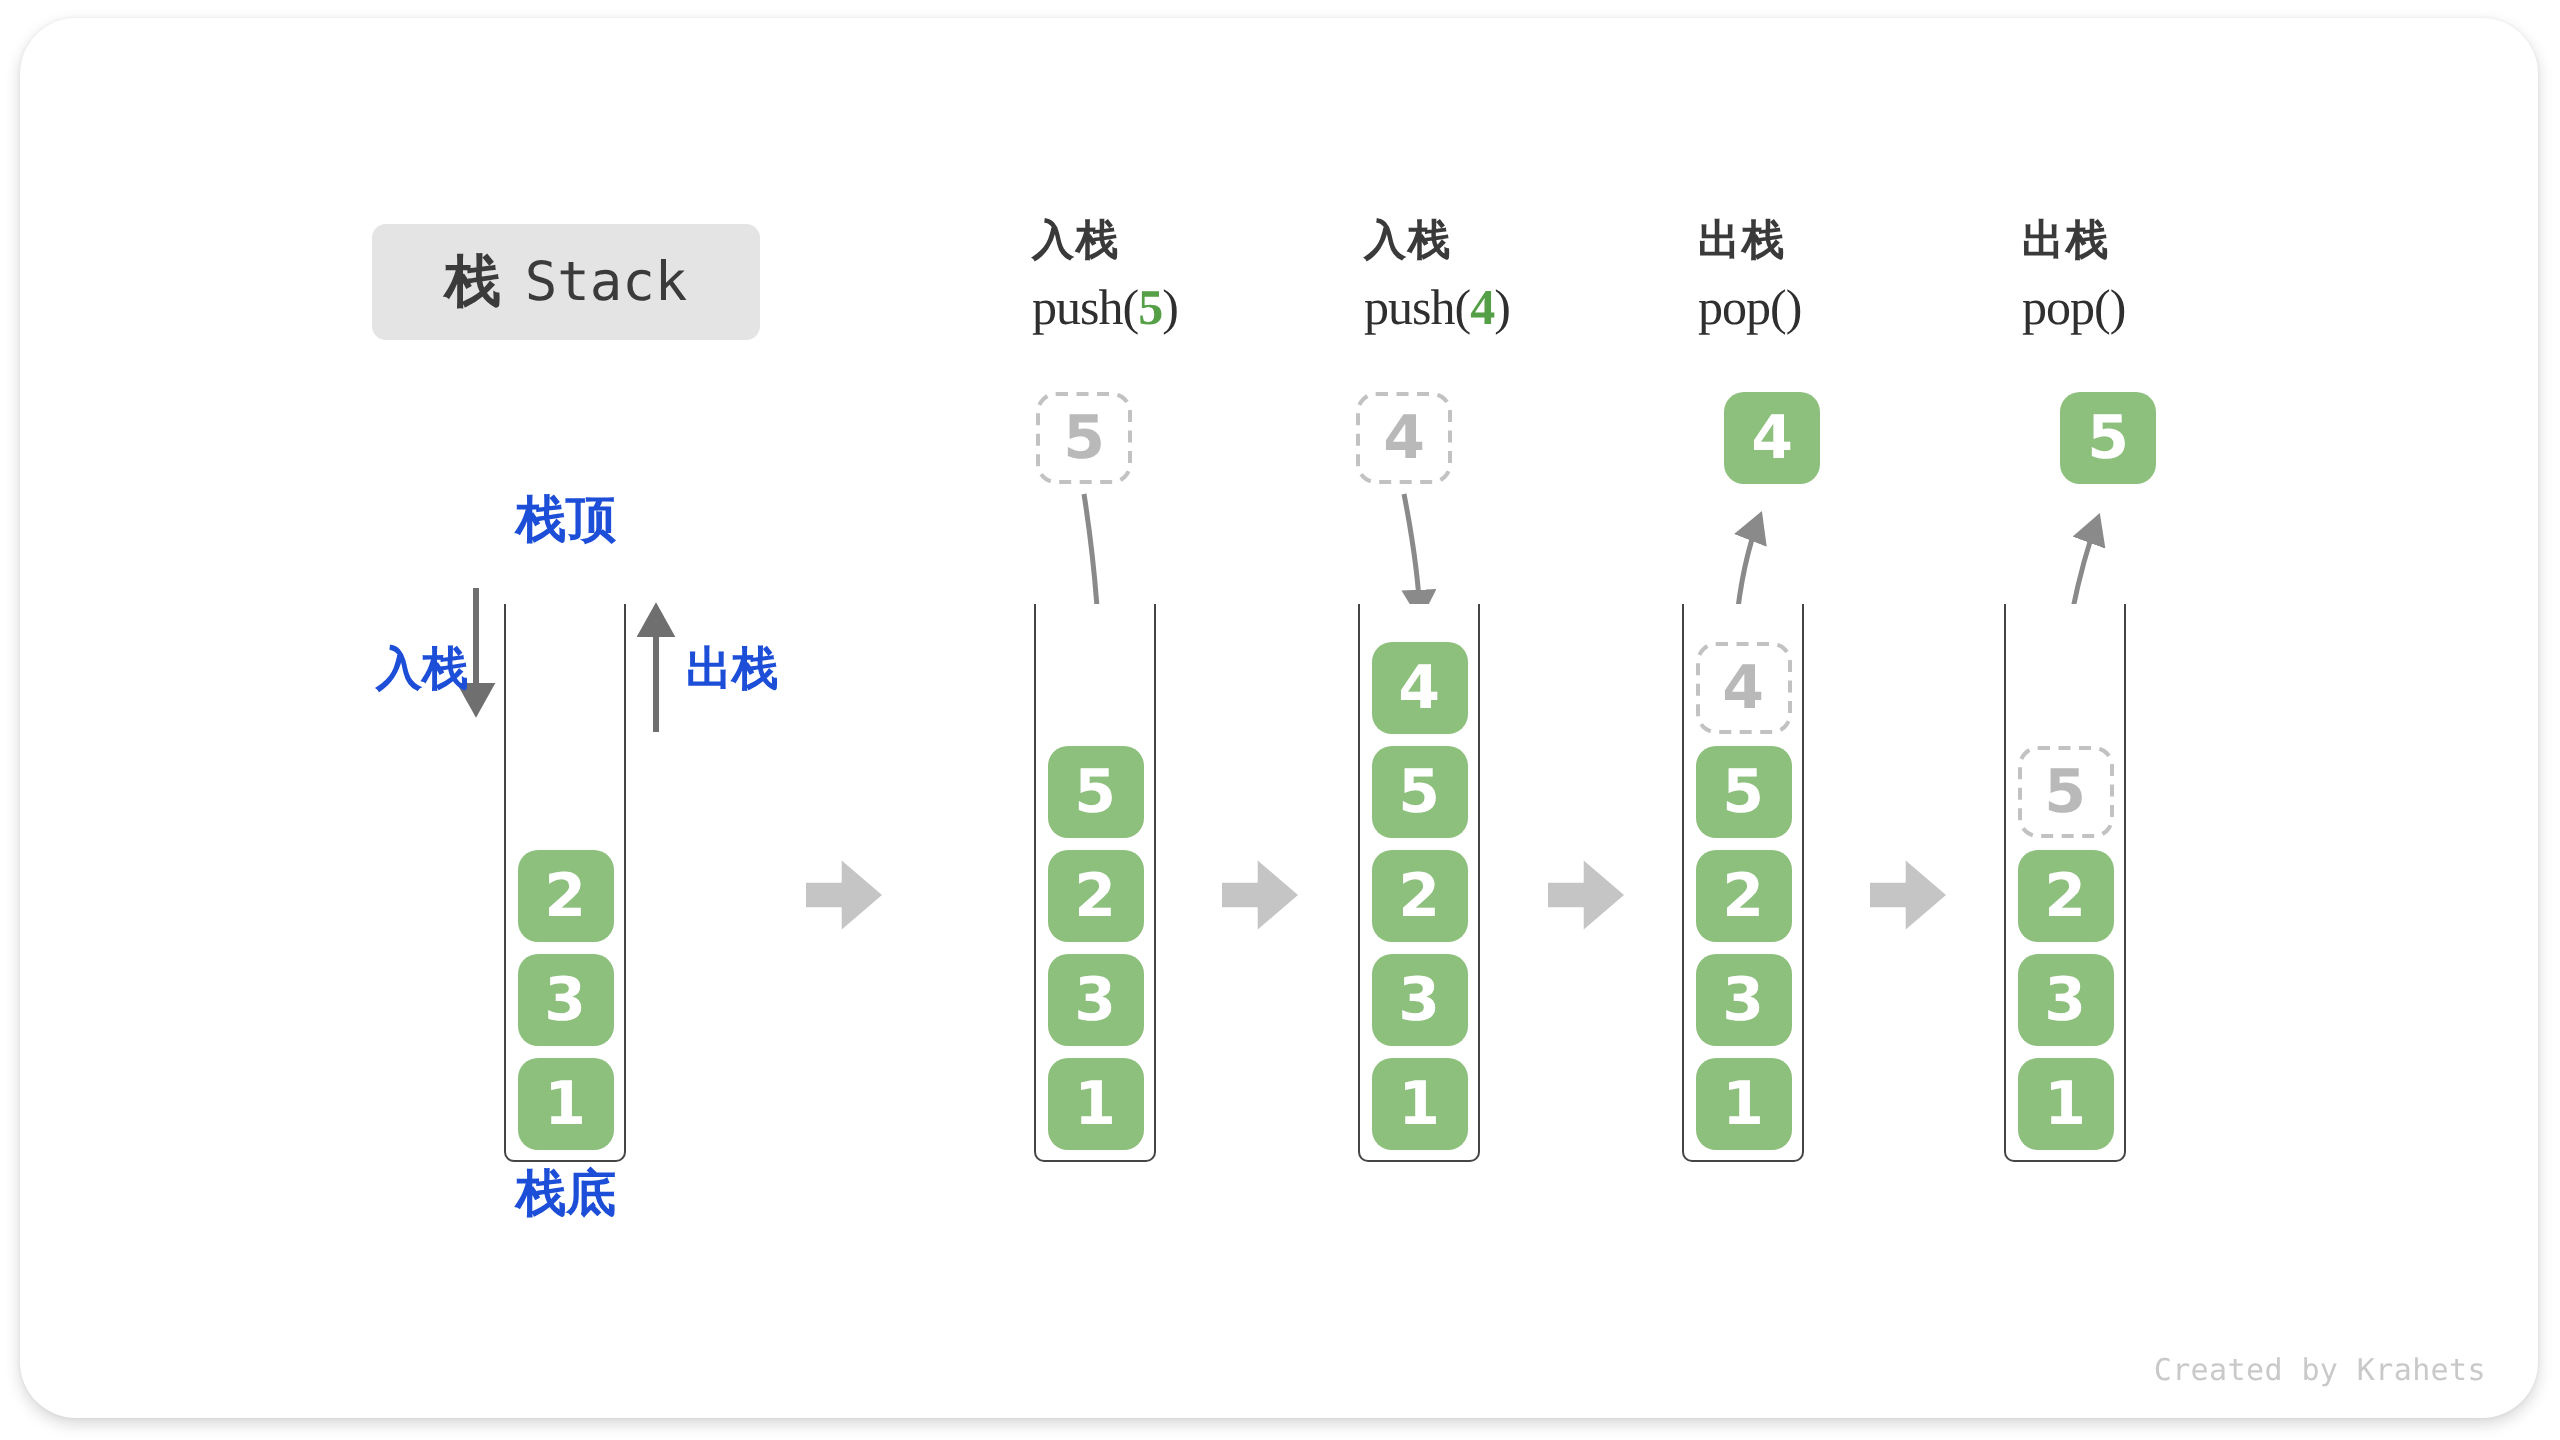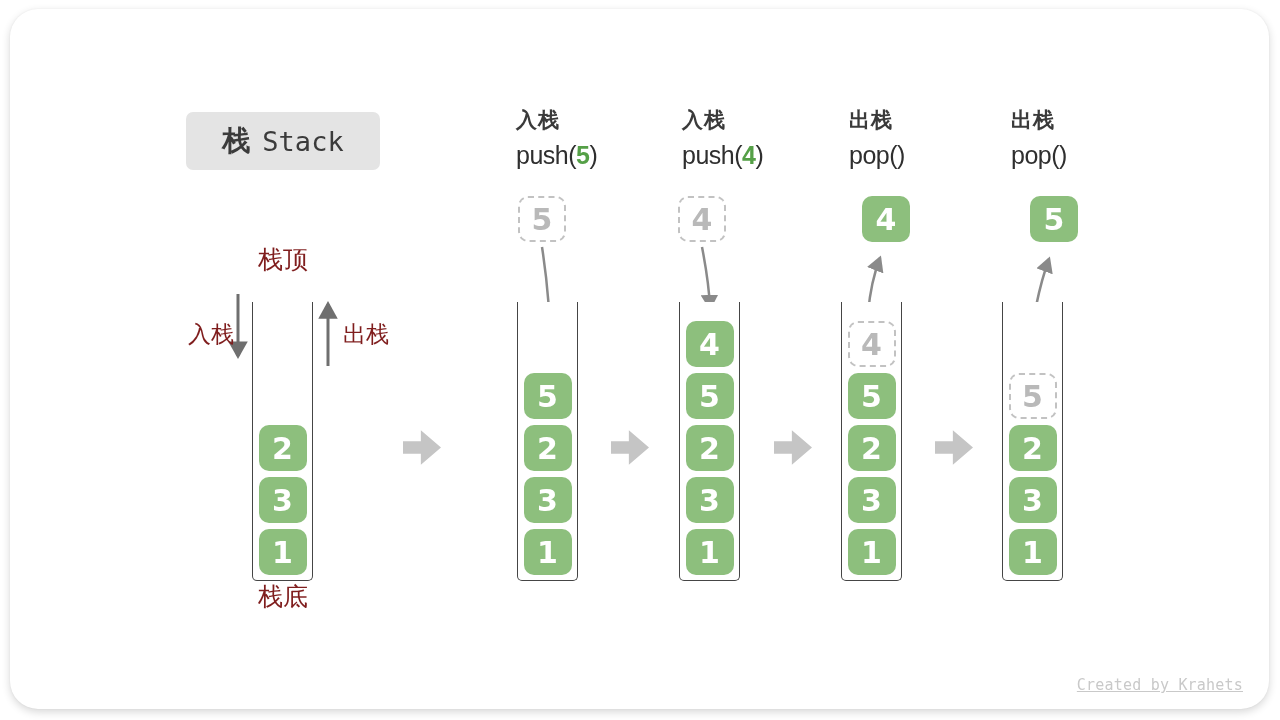--- a/index.html
+++ b/index.html
@@ -19,31 +19,31 @@
   
   .title-badge {
     position: absolute; left: 186px; top: 112px; width: 194px; height: 58px;
     background: #e4e4e4; border-radius: 7px;
     display: flex; align-items: center; justify-content: center; gap: 12px;
   }
   .title-zh { font-size: 28px; font-weight: 700; color: #3b3b3b; }
   .title-en { font-family: "DejaVu Sans Mono", monospace; font-size: 27px; color: #3b3b3b; }
 
   
-  .legend { position: absolute; font-weight: 400; color: #7f1d1d; white-space: nowrap; }
+  .legend { position: absolute; font-weight: 700; color: #1d4ed8; white-space: nowrap; }
   .legend.top    { left: 258px; top: 243px; font-size: 25px; }
   .legend.bottom { left: 258px; top: 580px; font-size: 25px; }
   .legend.push   { left: 188px; top: 319px; font-size: 23px; }
   .legend.pop    { left: 343px; top: 319px; font-size: 23px; }
 
   
   .op { position: absolute; top: 106px; white-space: nowrap; }
   .op-zh { font-size: 21px; font-weight: 600; color: #3a3a3a; letter-spacing: 1px; }
   .op-code {
-    margin-top: 7px; font-family: Liberation Sans, sans-serif;
+    margin-top: 7px; font-family: Liberation Serif, serif;
     font-size: 25px; letter-spacing: -0.5px; color: #2f2f2f;
   }
   .op-code .arg { color: #55a047; font-weight: 700; }
 
   
   .stack {
     position: absolute; top: 302px; width: 61px; height: 279px;
     border-left: 1.5px solid #454545; border-right: 1.5px solid #454545;
     border-bottom: 1.5px solid #454545; border-radius: 0 0 5px 5px;
     display: flex; flex-direction: column; justify-content: flex-end; align-items: center;
@@ -70,21 +70,21 @@
     clip-path: polygon(0 35%, 47% 35%, 47% 8%, 100% 50%, 47% 92%, 47% 65%, 0 65%);
   }
   .block-arrow.a1 { left: 403px; } .block-arrow.a2 { left: 611px; }
   .block-arrow.a3 { left: 774px; } .block-arrow.a4 { left: 935px; }
 
   .overlay { position: absolute; inset: 0; pointer-events: none; }
 
   .watermark {
     position: absolute; right: 37px; top: 676px;
     font-family: "DejaVu Sans Mono", monospace; font-size: 15px;
-    letter-spacing: 0.2px; color: #c9c9c9; text-decoration: underline;
+    letter-spacing: 0.2px; color: #c9c9c9;
   }
 </style>
 </head>
 <body>
 
 <div class="canvas">
   <div class="card"></div>
 
   <div class="layer">
 

